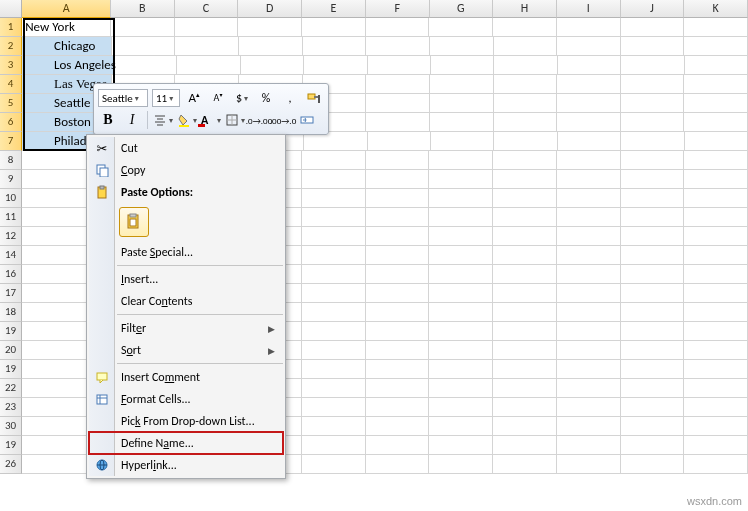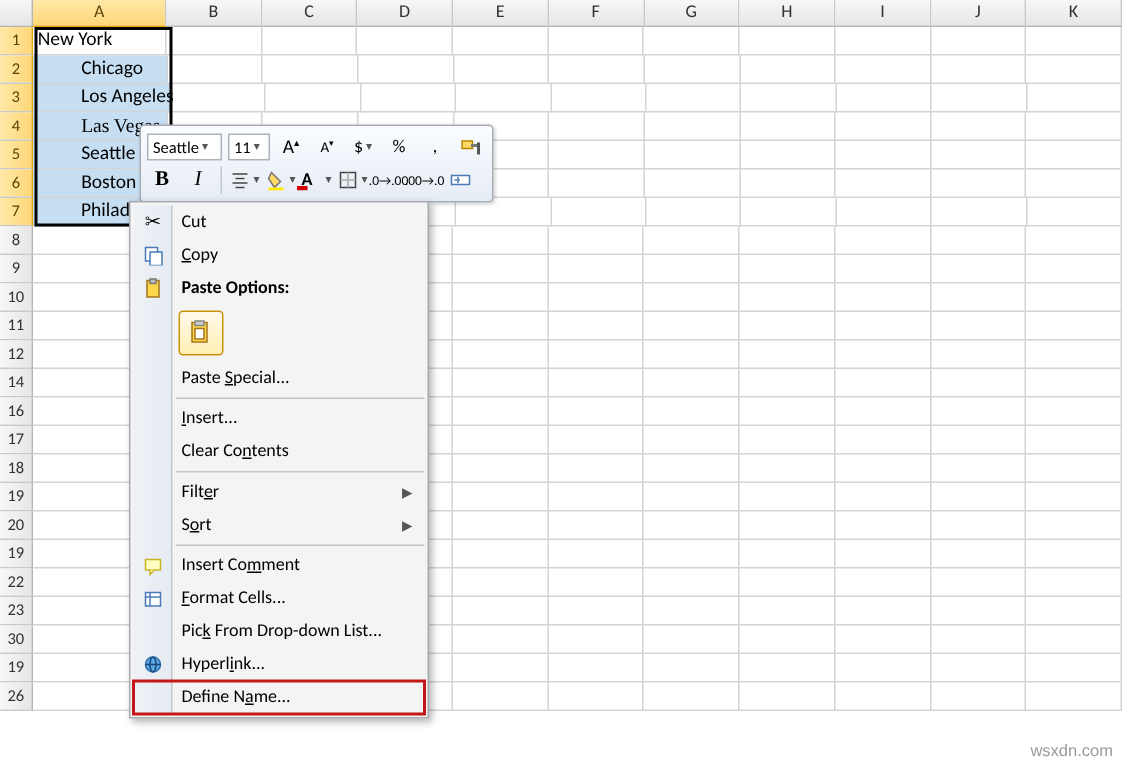--- a/index.html
+++ b/index.html
@@ -567,30 +567,30 @@
             <line x1="5" y1="3" x2="5" y2="12" stroke="#4a7ab5"></line>
             <line x1="2" y1="6" x2="12" y2="6" stroke="#4a7ab5"></line>
           </svg>
         </div>
       <div class="lbl"><span class="u">F</span>ormat Cells...</div>
     </div>
     <div class="item">
       <div class="ic"></div>
       <div class="lbl">Pic<span class="u">k</span> From Drop-down List...</div>
     </div>
+    <div class="item hilite">
+      <div class="ic"></div>
+      <div class="lbl">Define N<span class="u">a</span>me...</div>
+    </div>
     <div class="item">
       <div class="ic">
           <svg width="14" height="14">
             <circle cx="7" cy="7" r="5" fill="#5da9e8" stroke="#2a6aa5"></circle>
             <ellipse cx="7" cy="7" rx="2" ry="5" fill="none" stroke="#1a4a7a"></ellipse>
             <line x1="2" y1="7" x2="12" y2="7" stroke="#1a4a7a"></line>
           </svg>
         </div>
       <div class="lbl">Hyperl<span class="u">i</span>nk...</div>
     </div>
-    <div class="item hilite">
-      <div class="ic"></div>
-      <div class="lbl">Define N<span class="u">a</span>me...</div>
-    </div>
   </div>
 </div>
 
 <div class="watermark">wsxdn.com</div>
 
 </body></html>

